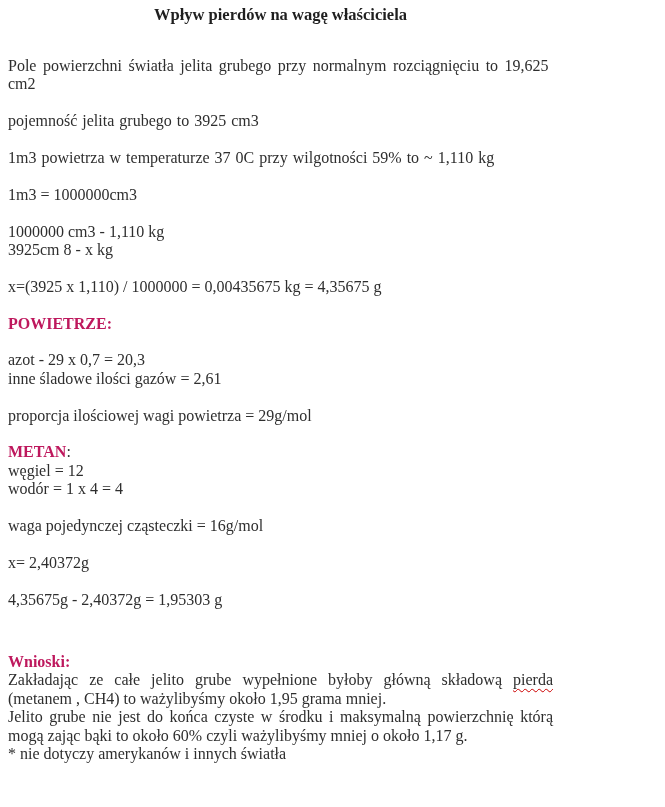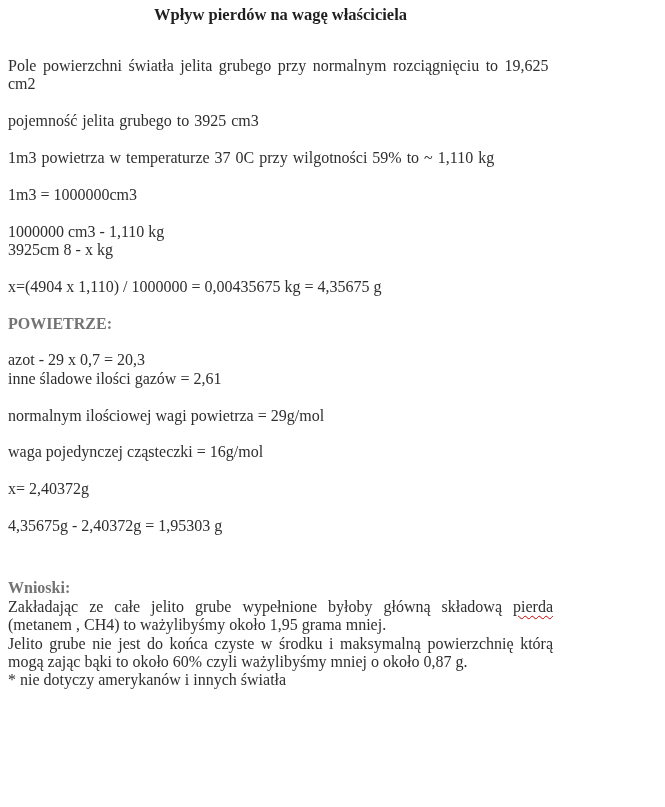--- a/index.html
+++ b/index.html
@@ -39,21 +39,21 @@
     display: block;
   }
   .wide {
     word-spacing: 2.5px;
   }
   .semiwide {
     word-spacing: 1px;
   }
   .hbold {
     font-weight: bold;
-    color: #737373;
+    color: #be185d;
   }
   .just {
     text-align: justify;
     margin-top: 44px;
   }
   .misspell {
     text-decoration-line: underline;
     text-decoration-style: wavy;
     text-decoration-color: #cc0000;
     text-decoration-thickness: 1px;
@@ -82,50 +82,55 @@
   <div class="block">
     <span class="ln">1m3 = 1000000cm3</span>
   </div>
 
   <div class="block">
     <span class="ln">1000000 cm3  - 1,110 kg</span>
     <span class="ln">3925cm 8 - x kg</span>
   </div>
 
   <div class="block">
-    <span class="ln">x=(4904 x 1,110) / 1000000 = 0,00435675 kg = 4,35675 g</span>
+    <span class="ln">x=(3925 x 1,110) / 1000000 = 0,00435675 kg = 4,35675 g</span>
   </div>
 
   <div class="block">
     <span class="ln hbold">POWIETRZE:</span>
   </div>
 
   <div class="block">
     <span class="ln">azot - 29 x 0,7 = 20,3</span>
     <span class="ln">inne śladowe ilości  gazów = 2,61</span>
   </div>
 
   <div class="block">
-    <span class="ln">normalnym ilościowej  wagi powietrza = 29g/mol</span>
+    <span class="ln">proporcja ilościowej  wagi powietrza = 29g/mol</span>
   </div>
 
+  <div class="block">
+    <span class="ln"><b class="hbold">METAN</b><span>:</span></span>
+    <span class="ln">węgiel = 12</span>
+    <span class="ln">wodór = 1 x 4 = 4</span>
+  </div>
 
   <div class="block">
     <span class="ln">waga pojedynczej cząsteczki = 16g/mol</span>
   </div>
 
 
   <div class="block">
     <span class="ln">x= 2,40372g</span>
   </div>
 
   <div class="block">
     <span class="ln">4,35675g - 2,40372g = 1,95303 g</span>
   </div>
 
   <div class="block just">
     <span class="ln hbold">Wnioski:</span>
     <div><span>Zakładając ze całe jelito grube wypełnione byłoby główną składową </span><span class="misspell">pierda</span><span> (metanem , CH4) to ważylibyśmy około 1,95 grama mniej.</span><br>
-    <span>Jelito grube nie jest do końca czyste w środku i maksymalną powierzchnię którą mogą zając bąki to około 60% czyli ważylibyśmy mniej  o około 0,87 g.</span><br>
+    <span>Jelito grube nie jest do końca czyste w środku i maksymalną powierzchnię którą mogą zając bąki to około 60% czyli ważylibyśmy mniej  o około 1,17 g.</span><br>
     <span>* nie dotyczy amerykanów i innych światła</span></div>
   </div>
 
 </div>
 
 </body></html>

